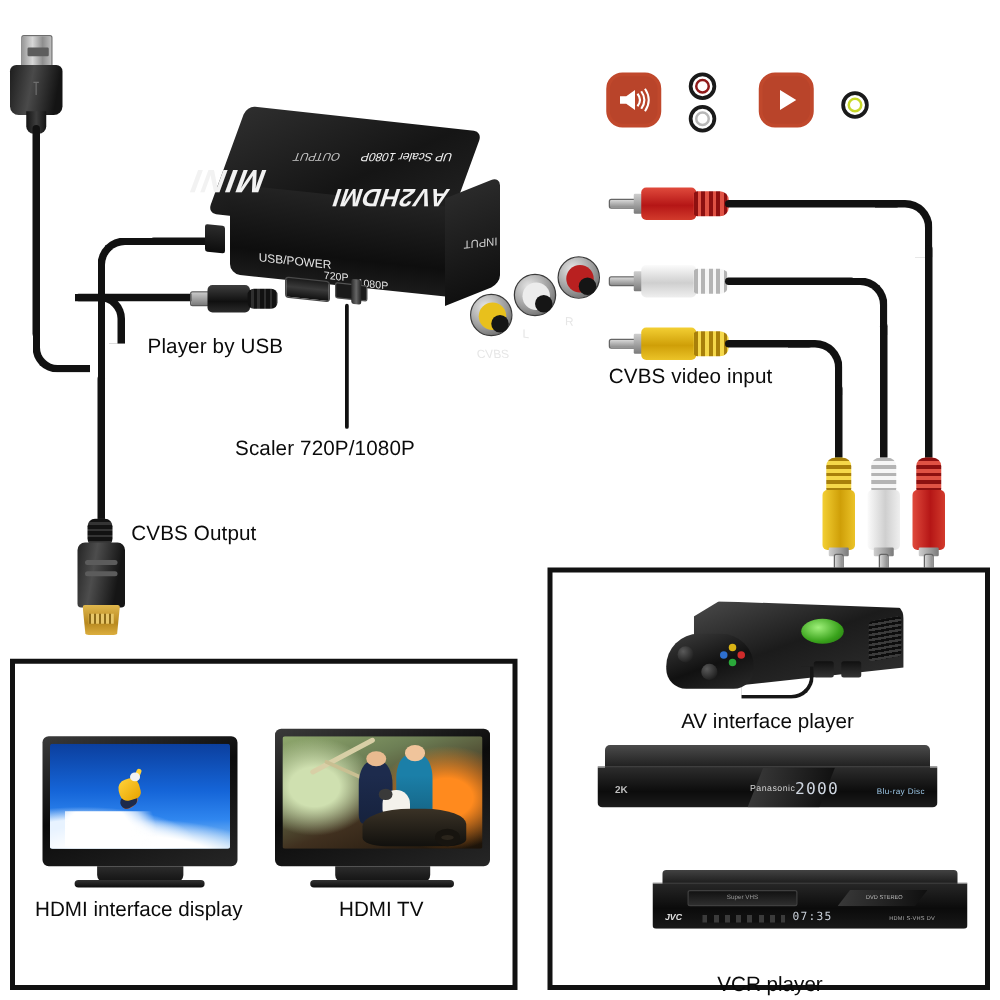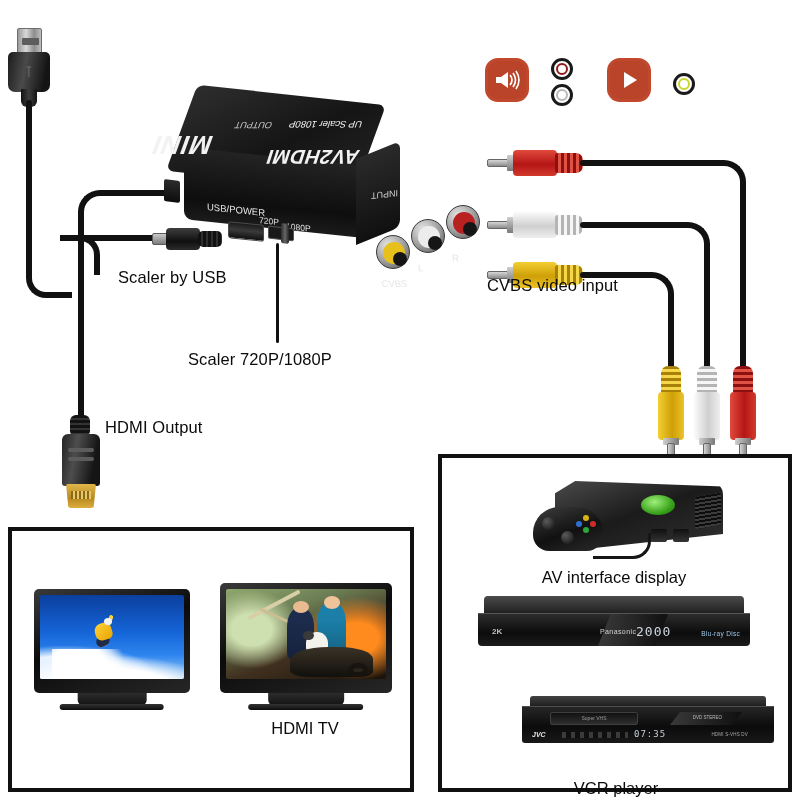--- a/index.html
+++ b/index.html
@@ -469,31 +469,31 @@
   </div>
   <div class="wire wire-v" style="left:26px; top:100px; height:170px;"></div>
   <div class="corner" style="left:26px; top:258px; width:46px; height:40px; border-top:none; border-right:none; border-radius:0 0 0 20px;"></div>
   <div class="wire wire-h" style="left:60px; top:235px; width:100px;"></div>
   <div class="corner" style="left:60px; top:235px; width:40px; height:40px; border-bottom:none; border-left:none; border-radius:0 20px 0 0;"></div>
   <div class="microusb">
     <div class="tip"></div>
     <div class="shell"></div>
     <div class="strain"></div>
   </div>
-  <div class="lbl" style="left:118px; top:268px;">Scaler by USB</div>
+  <div class="lbl" style="left:118px; top:268px;">Player by USB</div>
 
   <div class="wire wire-v" style="left:78px; top:300px; height:122px;"></div>
   <div class="corner" style="left:78px; top:190px; width:86px; height:115px; border-bottom:none; border-right:none; border-radius:22px 0 0 0;"></div>
   <div class="wire wire-h" style="left:120px; top:190px; width:50px;"></div>
   <div class="hdmi">
     <div class="strain"></div>
     <div class="body"></div>
     <div class="gold"></div>
   </div>
-  <div class="lbl" style="left:105px; top:418px;">HDMI Output</div>
+  <div class="lbl" style="left:105px; top:418px;">CVBS Output</div>
 
   <div class="box">
     <div class="top"></div>
     <div class="front"></div>
     <div class="side"></div>
   </div>
   <div class="box-text t-mini">MINI</div>
   <div class="box-text t-av2">AV2HDMI</div>
   <div class="box-text t-scaler">UP Scaler 1080P</div>
   <div class="box-text t-output">OUTPUT</div>
@@ -595,39 +595,40 @@
   <div class="wire wire-h" style="left:580px; top:272px; width:70px;"></div>
   <div class="corner" style="left:630px; top:272px; width:44px; height:44px; border-bottom:none; border-left:none; border-radius:0 22px 0 0;"></div>
   <div class="wire wire-v" style="left:668px; top:308px; height:70px;"></div>
   <div class="rca-v rcav-yel" style="left:658px; top:366px;">
     <div class="grip"></div>
       <div class="barrel"></div>
     <div class="ring"></div>
       <div class="tip"></div>
   </div>
 
-  <div class="lbl" style="left:487px; top:276px;">CVBS video input</div>
+  <div class="lbl" style="left:487px; top:292px;">CVBS video input</div>
 
   <div class="panel panel-left">
     <div class="tv" style="left:22px; top:58px; width:156px; height:104px;">
       <div class="bezel"></div>
       <div class="screen">
         <div class="scene-snow">
           <div class="spray"></div>
           <div class="rider">
             <div class="board"></div>
             <div class="leg"></div>
             <div class="torso"></div>
             <div class="arm"></div>
             <div class="head"></div>
           </div>
         </div>
       </div>
       <div class="stand"></div>
     </div>
+    <div class="cap" style="left:4px; top:188px; width:190px;">HDMI interface display</div>
 
     <div class="tv" style="left:208px; top:52px; width:172px; height:110px;">
       <div class="bezel"></div>
       <div class="screen">
         <div class="scene-movie">
           <div class="plane"></div>
           <div class="plane2"></div>
           <div class="manA"></div>
           <div class="manB"></div>
           <div class="dog"></div>
@@ -654,21 +655,21 @@
       <div class="stick s1"></div>
       <div class="stick s2"></div>
       <div class="abxy">
         <i class="a"></i>
         <i class="b"></i>
         <i class="x"></i>
         <i class="y"></i>
       </div>
     </div>
   </div>
-  <div class="cap" style="left:498px; top:568px; width:232px;">AV interface display</div>
+  <div class="cap" style="left:498px; top:568px; width:232px;">AV interface player</div>
 
   <div class="bdp">
     <div class="top"></div>
     <div class="face">
       <div class="k4">2K</div>
       <div class="brand">Panasonic</div>
       <div class="vfd">2000</div>
       <div class="bdlogo">Blu-ray Disc</div>
     </div>
   </div>

